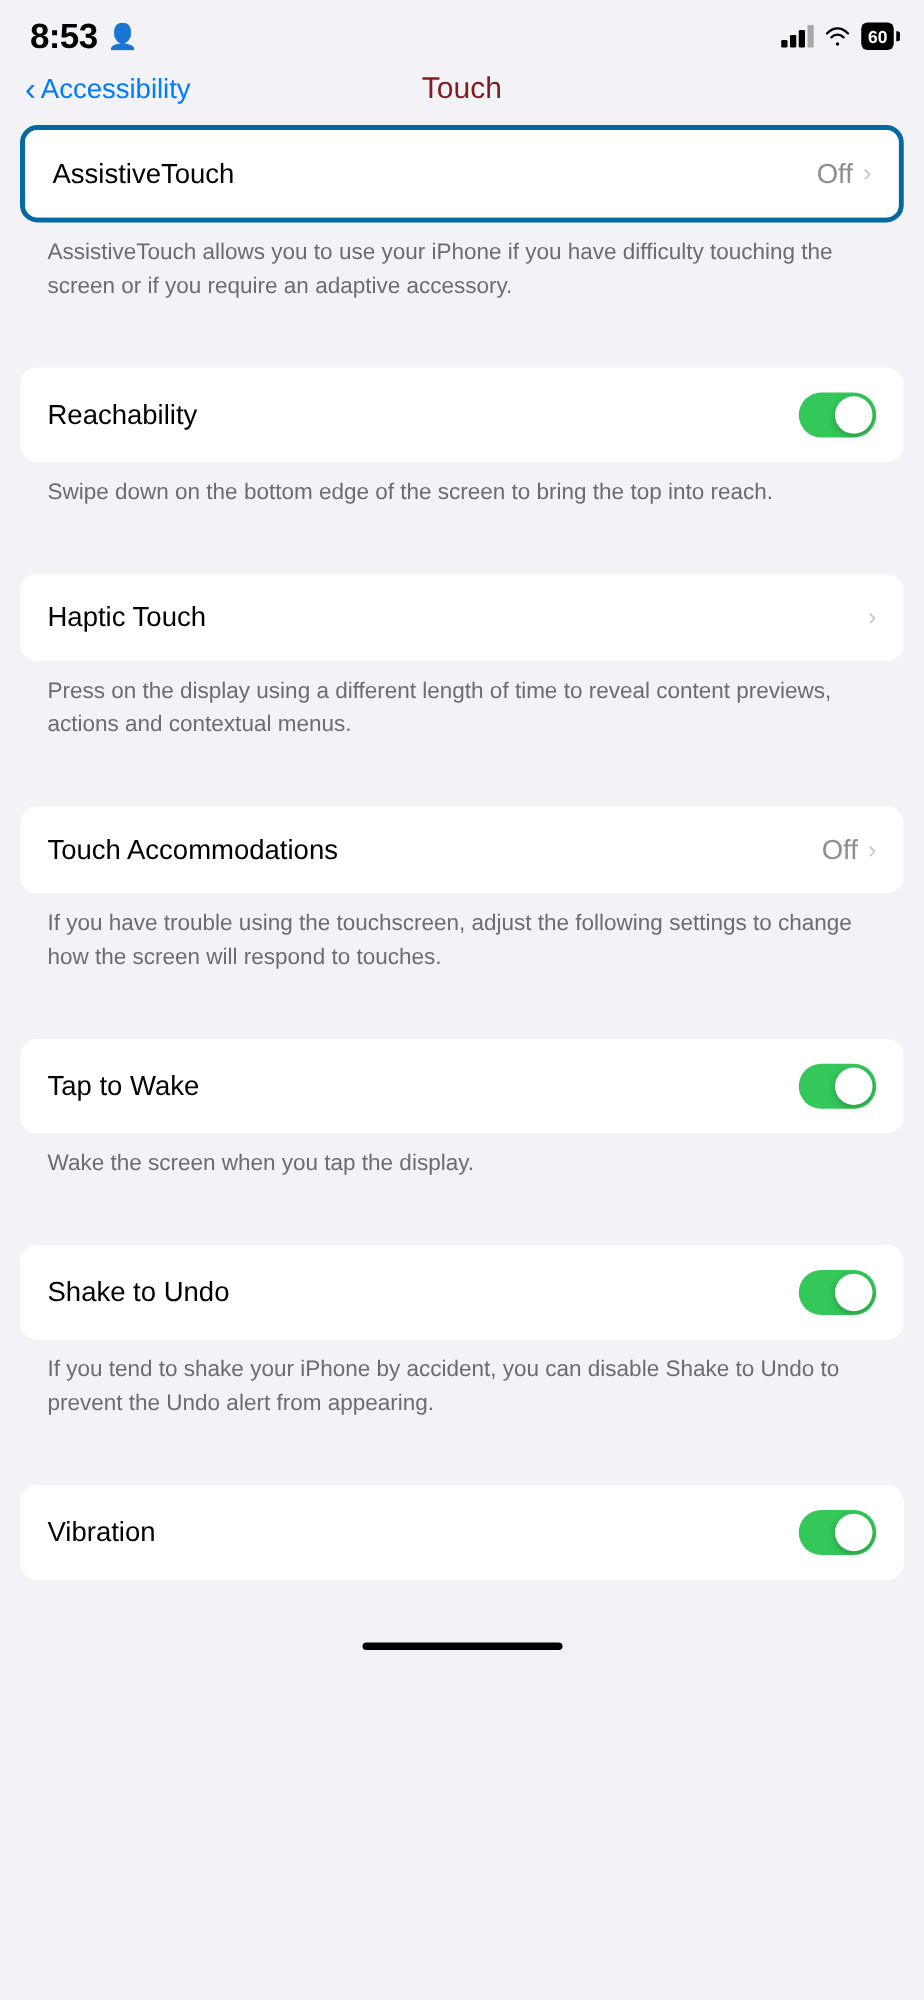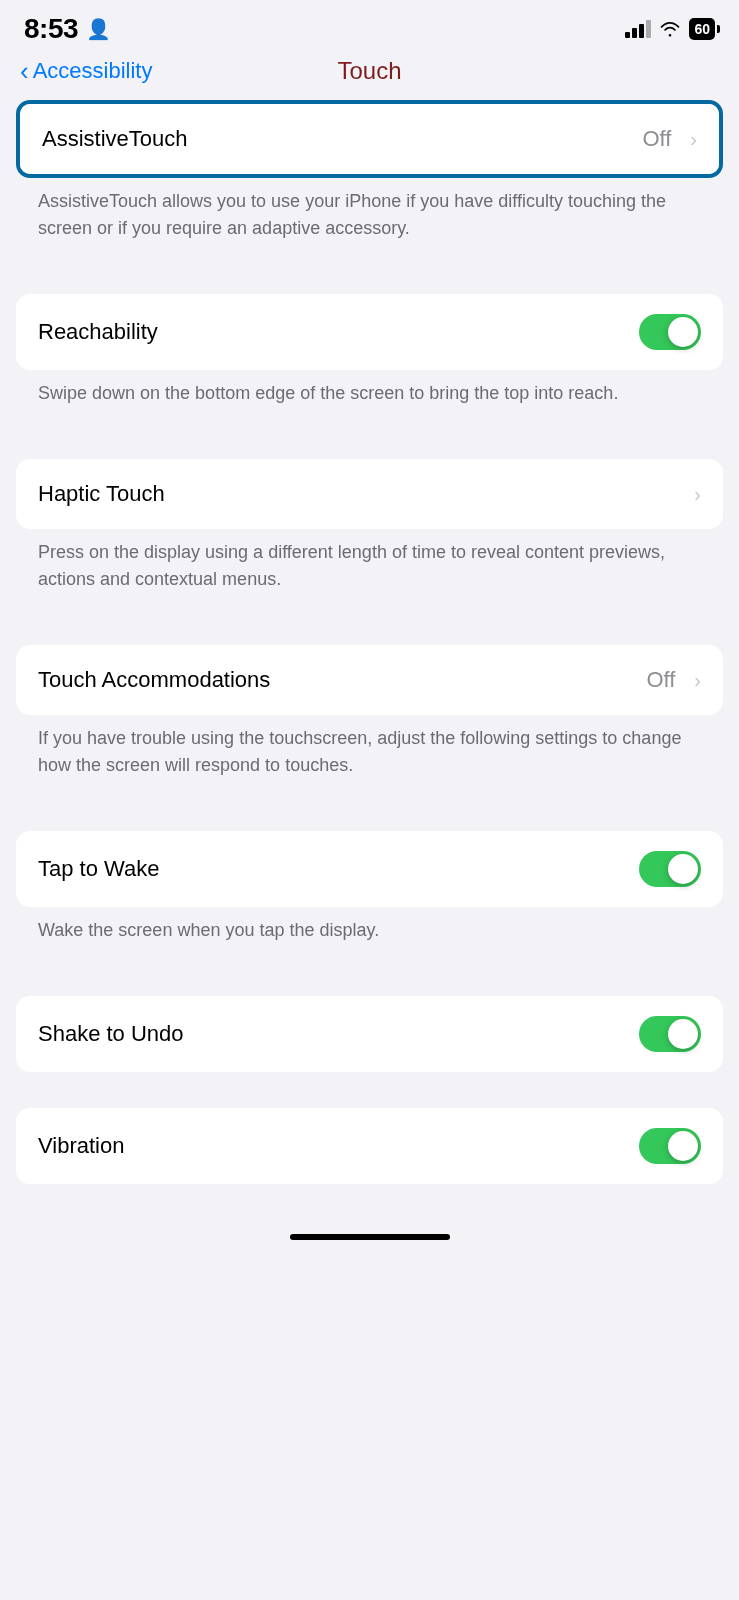--- a/index.html
+++ b/index.html
@@ -130,21 +130,21 @@
       min-height: 70px;
     }
     .settings-row-label {
       font-size: 22px;
       color: #000;
       font-weight: 400;
     }
     .settings-row-right {
       display: flex;
       align-items: center;
-      gap: 19px;
+      gap: 8px;
       color: #8e8e93;
       font-size: 22px;
     }
     .chevron-right {
       color: #c7c7cc;
       font-size: 20px;
       font-weight: 400;
     }
     .description-text {
       font-size: 18px;
@@ -313,20 +313,21 @@
 
 <div class="settings-section">
   <div class="settings-card">
     <div class="settings-row">
       <span class="settings-row-label">Shake to Undo</span>
       <div class="toggle on">
         <div class="toggle-knob"></div>
       </div>
     </div>
   </div>
+  <p class="description-text">If you tend to shake your iPhone by accident, you can disable Shake to Undo to prevent the Undo alert from appearing.</p>
 </div>
 
 <div class="section-gap"></div>
 
 <div class="settings-section">
   <div class="settings-card">
     <div class="settings-row" style="border-radius:14px 14px 0 0;">
       <span class="settings-row-label">Vibration</span>
       <div class="toggle on">
         <div class="toggle-knob"></div>

